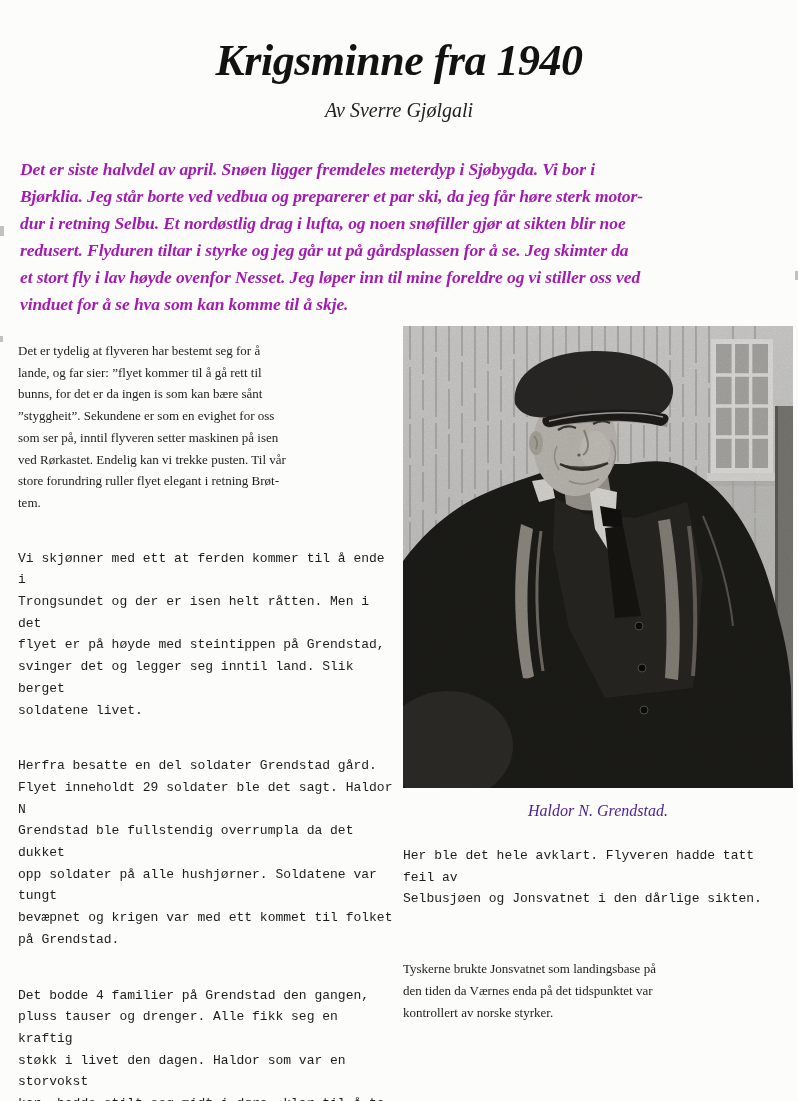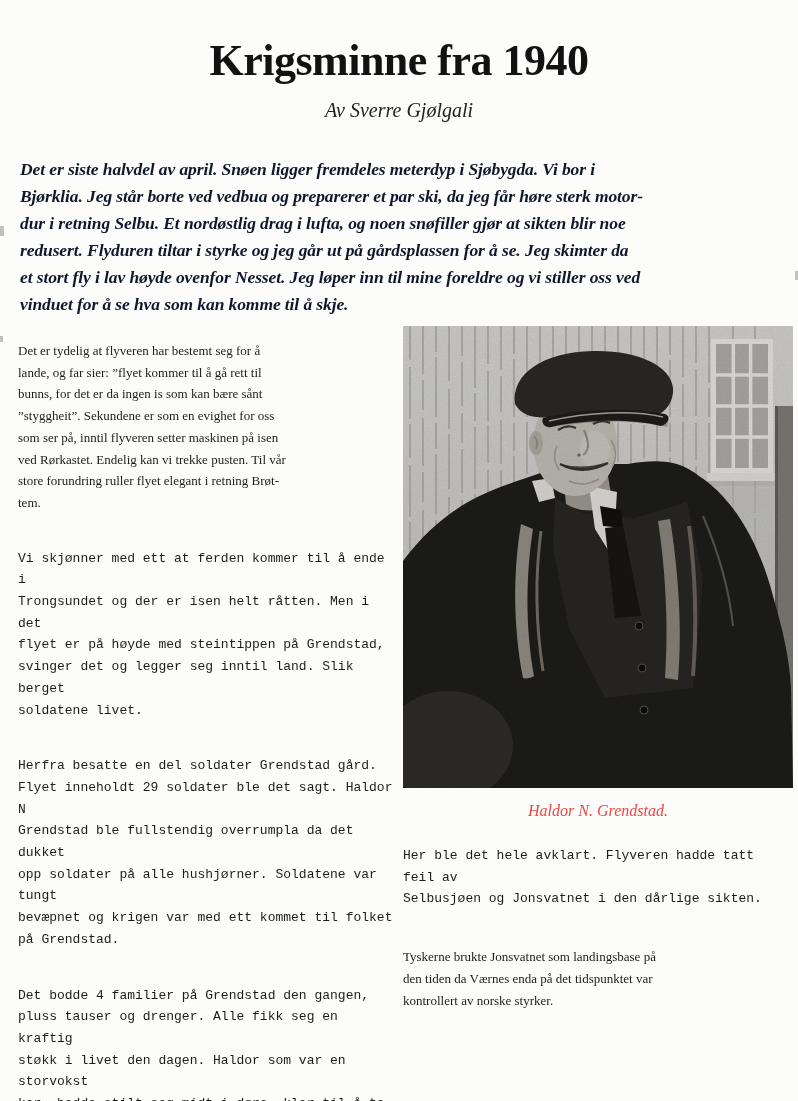--- a/index.html
+++ b/index.html
@@ -10,35 +10,36 @@
     color:#1e1e1e;
     overflow:hidden;
   }
   .page{position:relative;width:798px;height:1101px;}
   .title{
     margin:38px 0 0;
     text-align:center;
     font-size:44px;line-height:46px;
     font-weight:700;letter-spacing:-0.5px;
     color:#121212;
+    font-style:italic;
   }
   .byline{
     margin-top:17px;
     text-align:center;
     font-style:italic;
     font-size:20px;line-height:19px;
     color:#222;
   }
   .intro{
     margin:36px 20px 0 20px;
     font-weight:700;font-style:italic;
     font-size:17.5px;line-height:27px;
     letter-spacing:-0.1px;
     white-space:pre-line;
-    color:#0f172a;
+    color:#a21caf;
   }
   .columns{
     display:flex;
     margin-top:8px;
     padding-left:18px;
   }
   .col-left{width:380px;padding-top:14px;box-sizing:border-box;}
   .col-right{width:390px;margin-left:5px;}
   .columns p{
     margin:0;
@@ -47,24 +48,24 @@
     color:#1c1c1c;
   }
   .col-left p + p{margin-top:34px;font-family:Liberation Mono, monospace;}
   figure{margin:0;}
   .photo{display:block;width:390px;height:462px;}
   figcaption{
     margin-top:13px;
     text-align:center;
     font-style:italic;
     font-size:16px;line-height:20px;
-    color:#ef4444;
+    color:#4c1d95;
   }
   .col-right p.r1{margin-top:24px;font-family:Liberation Mono, monospace;}
-  .col-right p.r2{margin-top:36px;}
+  .col-right p.r2{margin-top:48px;}
   .col-right p.r3{margin-top:4px;}
   .speck{position:absolute;background:#8f8f8c;opacity:.55;}
   .speck.s1{left:0;top:188px;width:4px;height:10px;}
   .speck.s2{left:0;top:298px;width:3px;height:6px;}
   .speck.s3{left:795px;top:233px;width:3px;height:9px;}
 </style>
 </head>
 <body>
 
 <div class="page">

